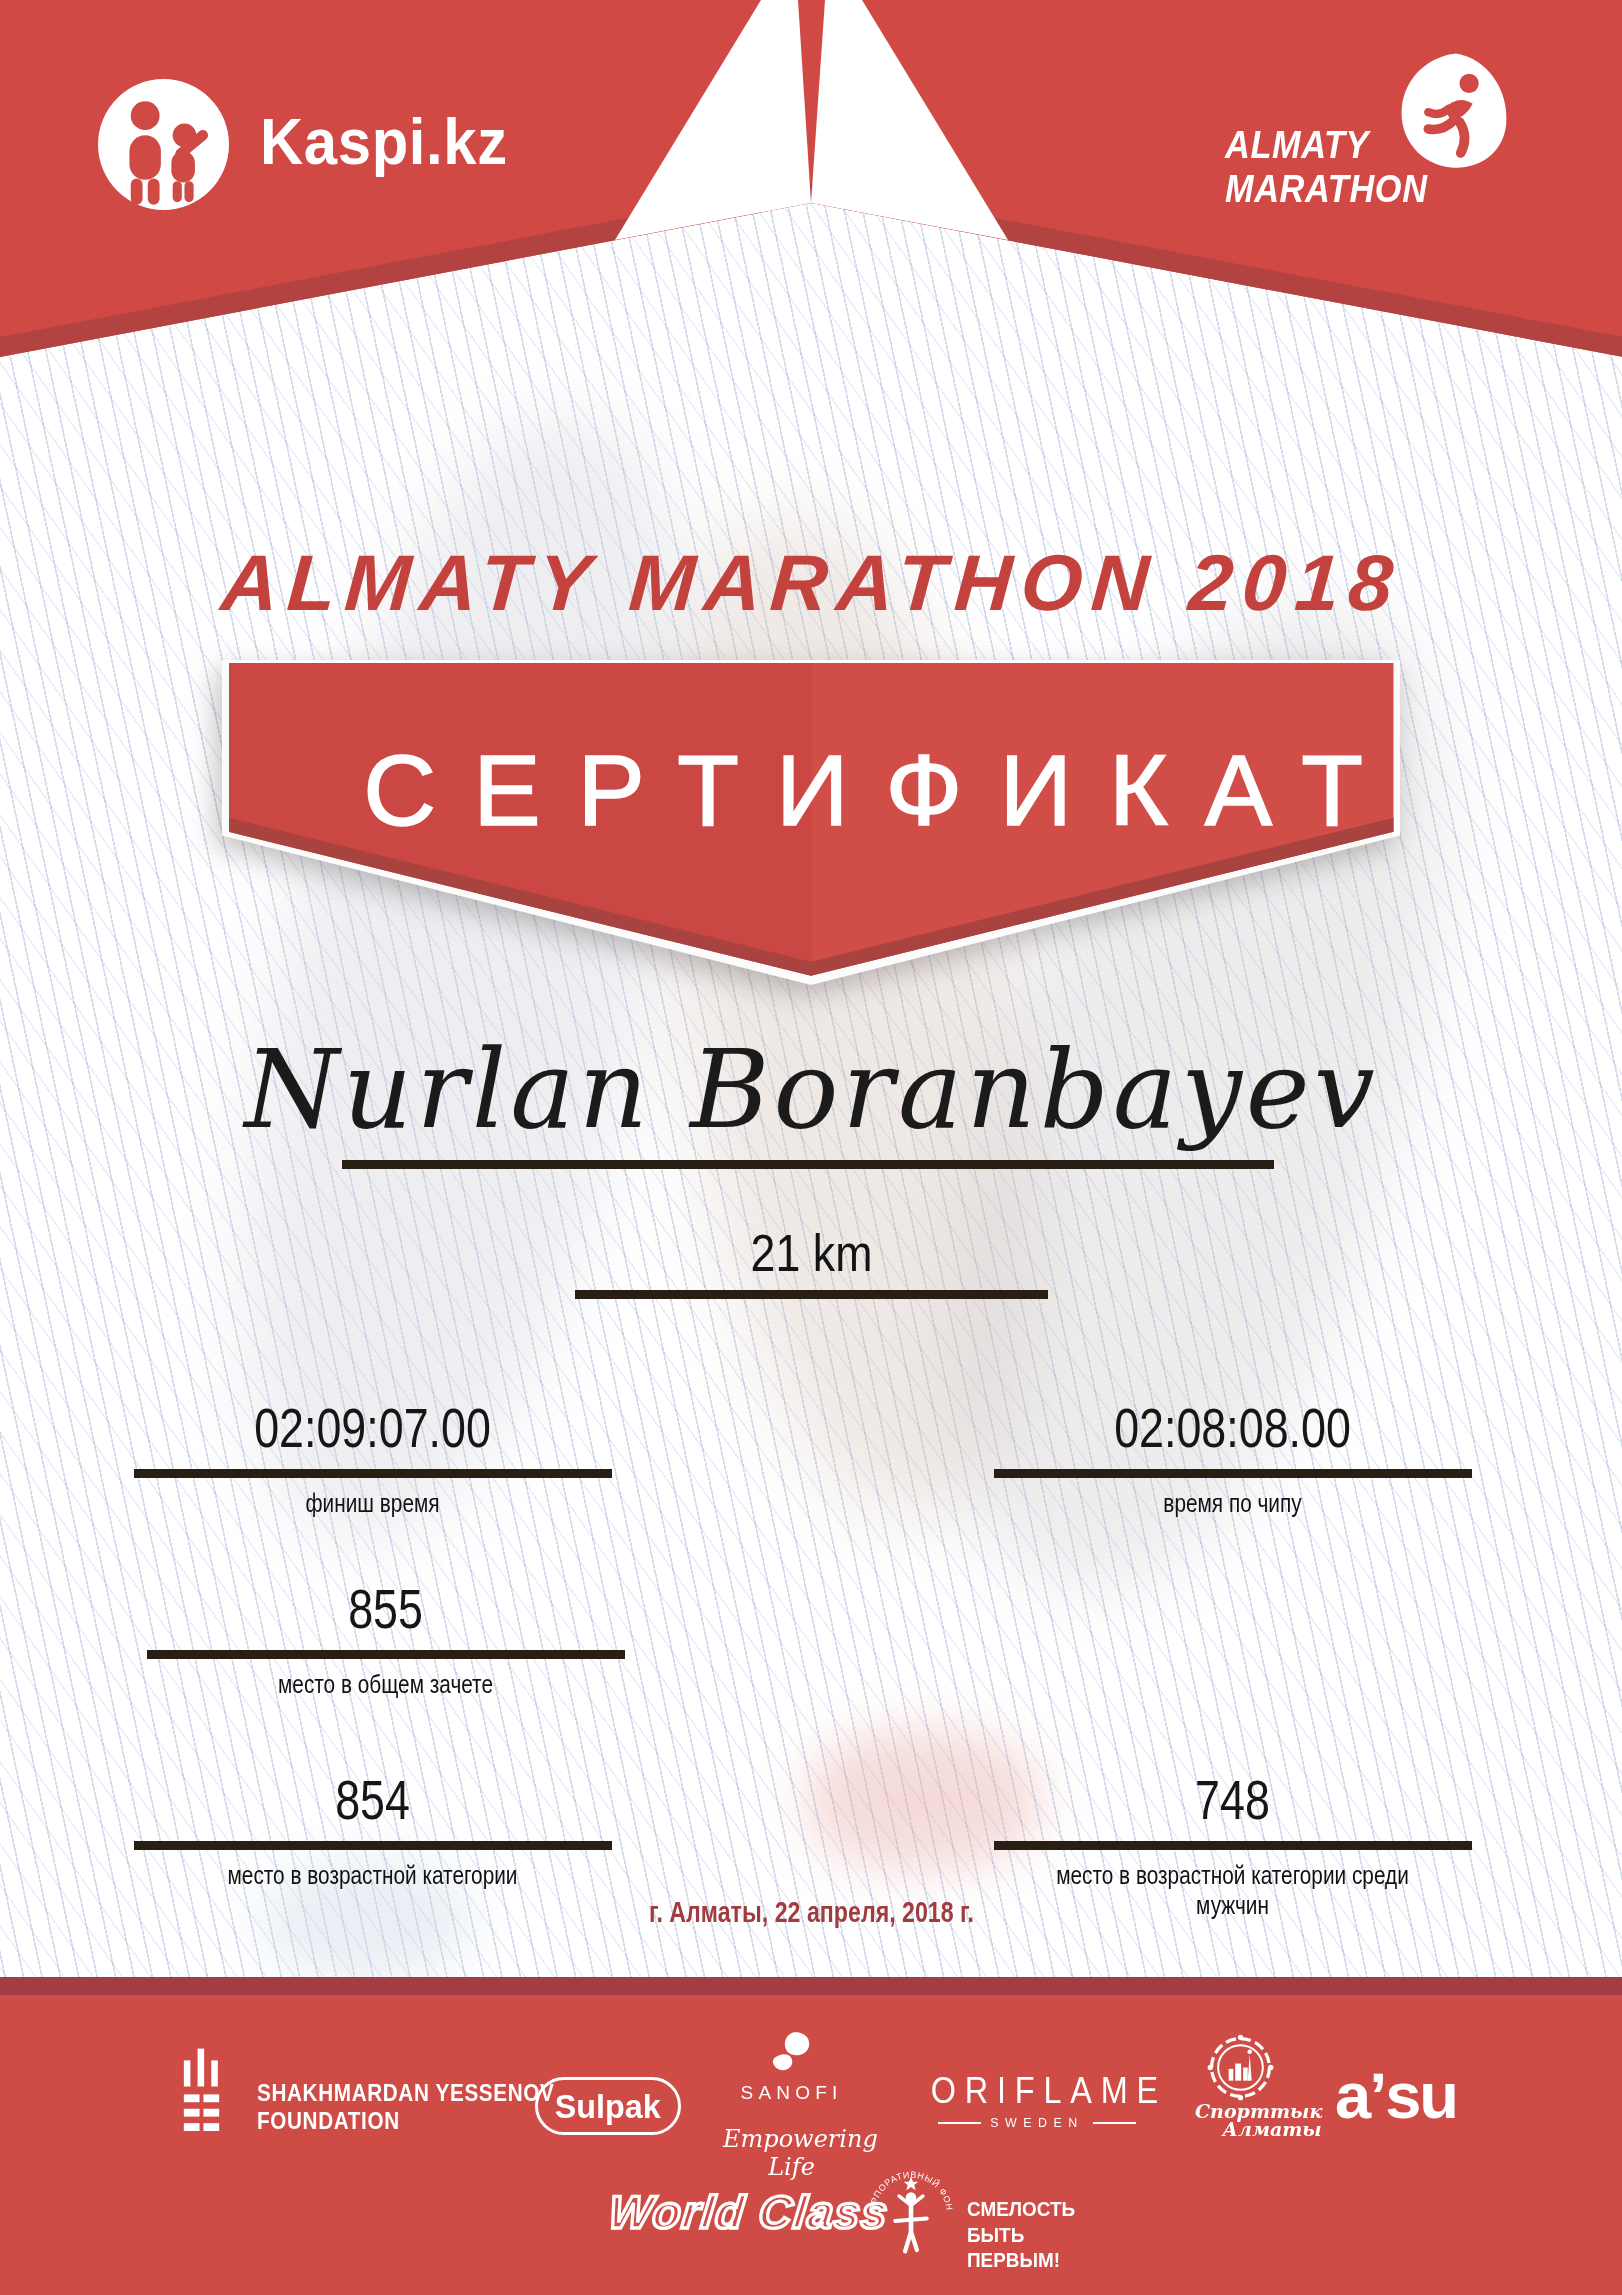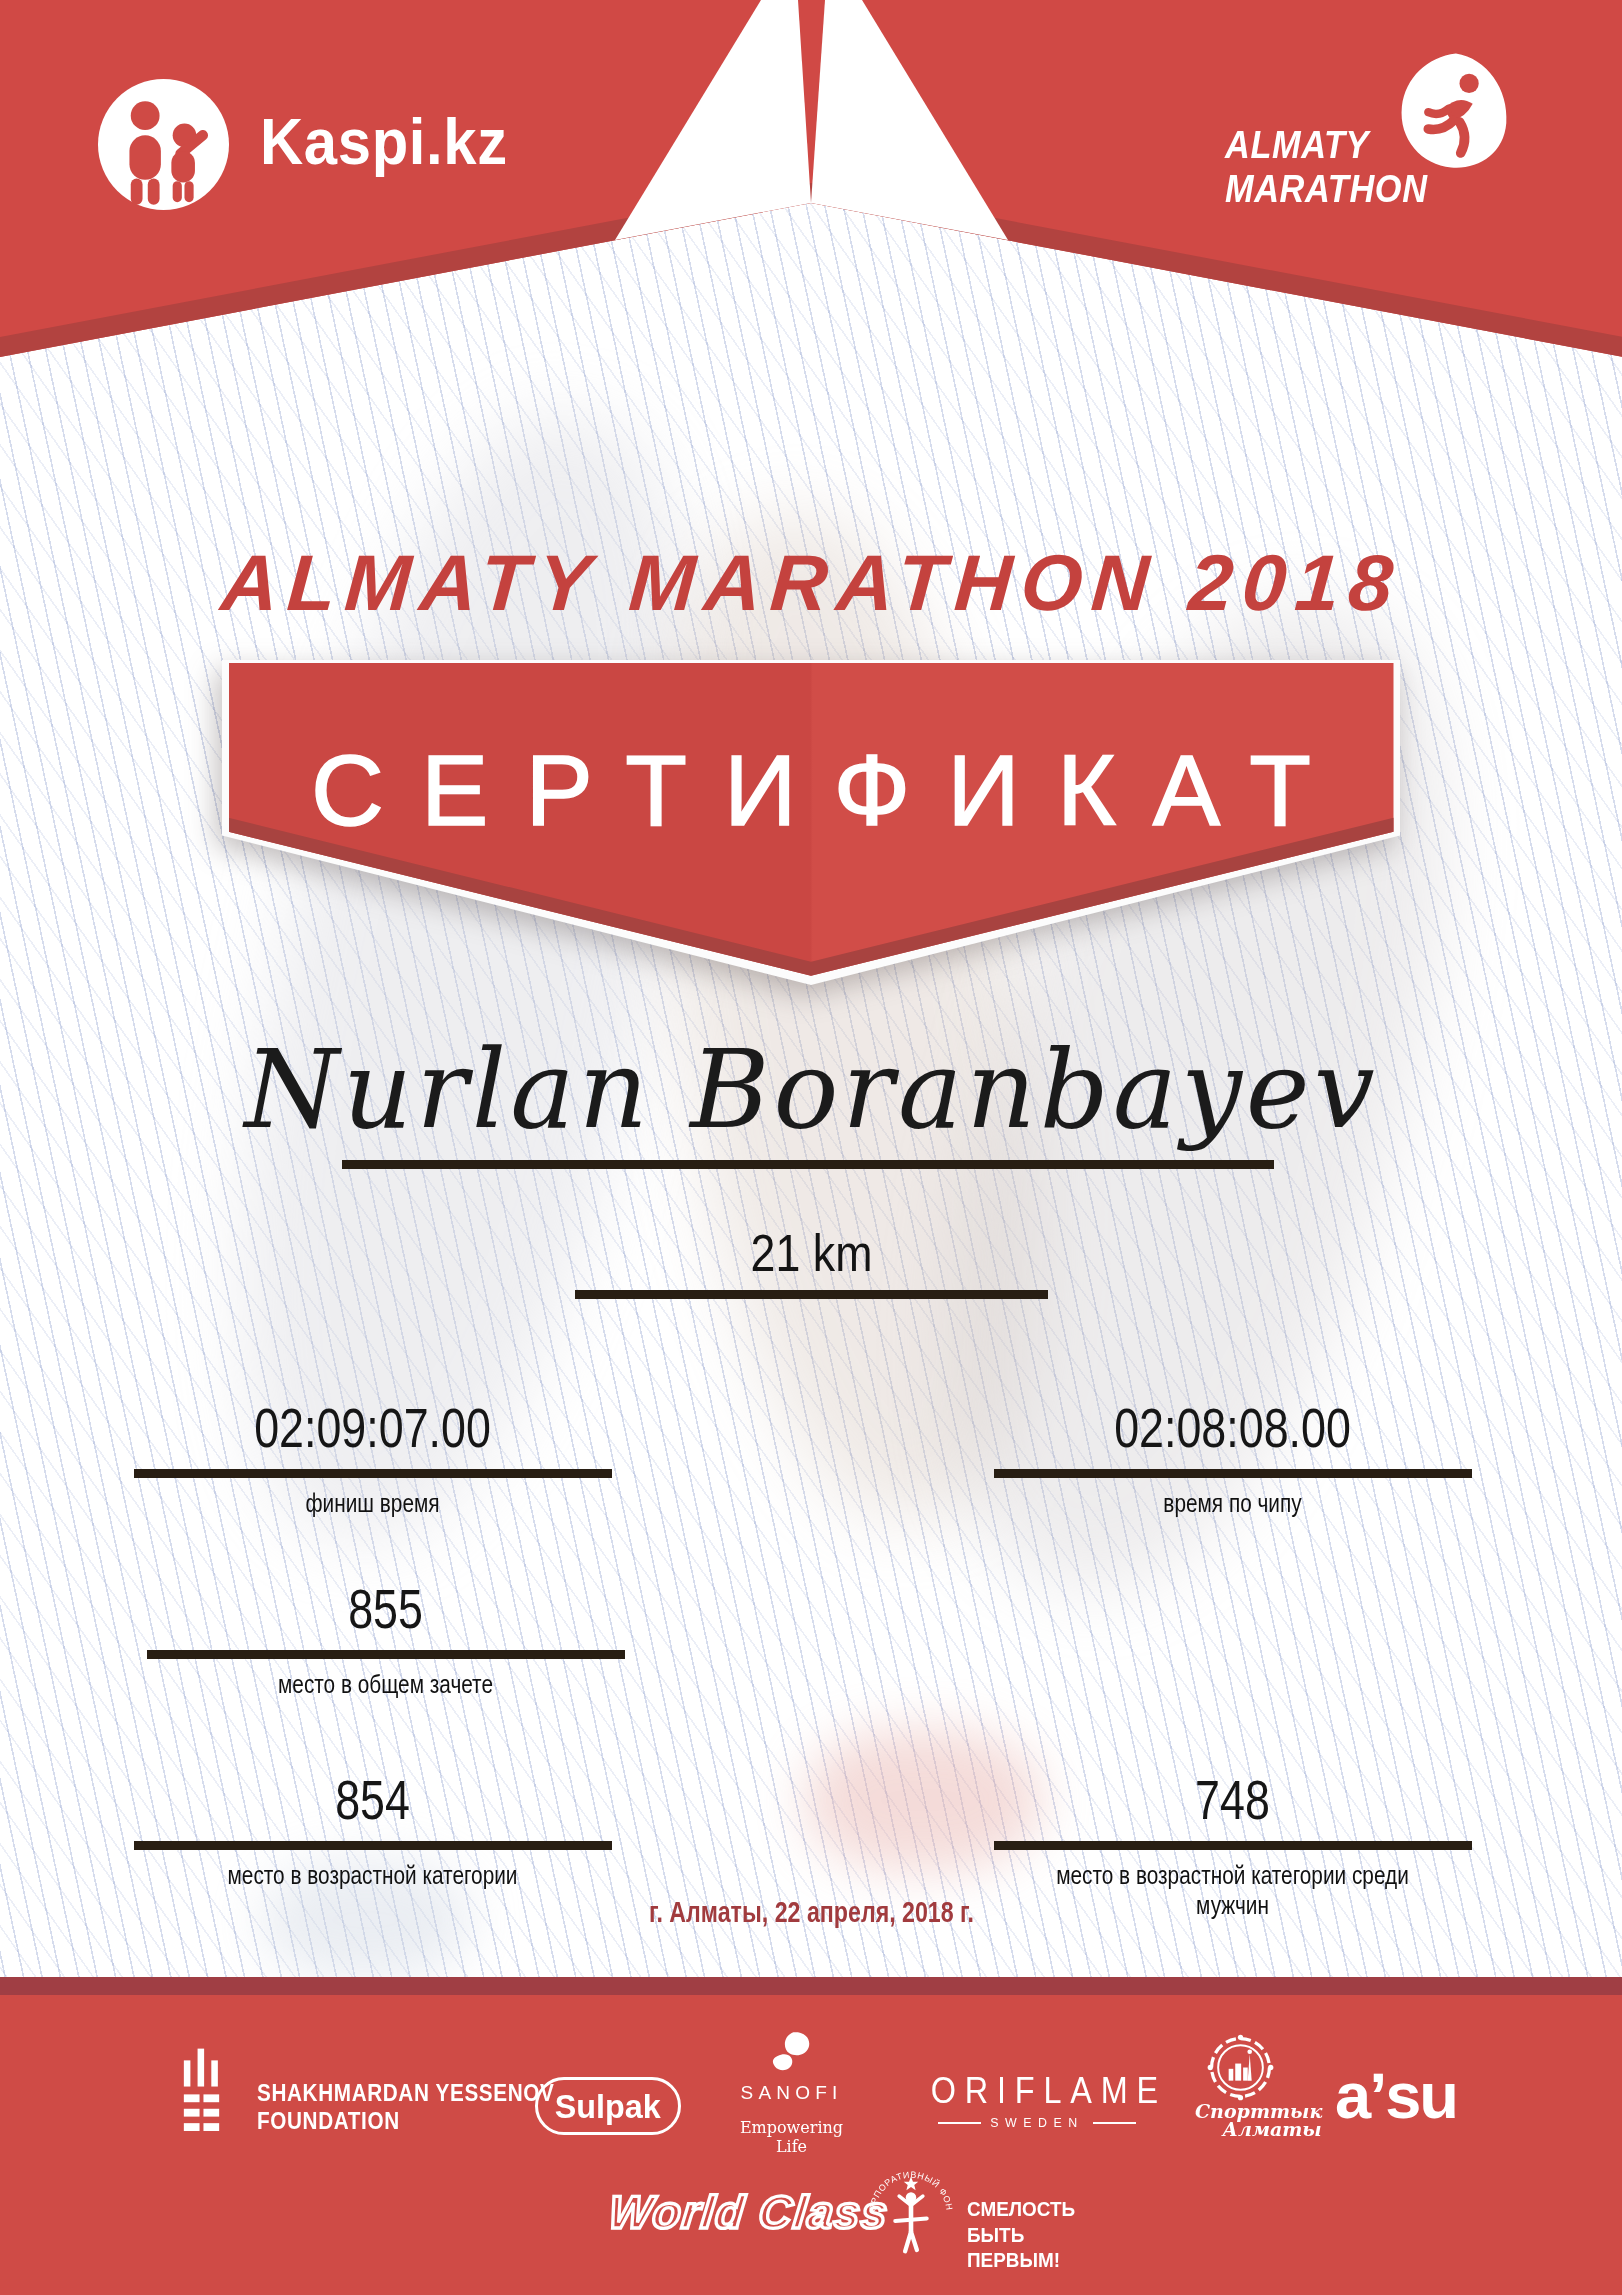--- a/index.html
+++ b/index.html
@@ -42,21 +42,21 @@
   
   .banner-wrap{position:absolute;left:222px;top:660px;width:1178px;height:325px;
     filter:drop-shadow(-5.2px 10.5px 14.4px rgba(70,60,60,.32));}
   .banner-white{position:absolute;inset:0;background:#fcfcfc;
     clip-path:polygon(0 0,100% 0,100% 54%,50% 100%,0 54%);}
   .banner-red{position:absolute;left:6.5px;top:2.6px;right:6.5px;bottom:9.2px;
     background:linear-gradient(90deg,#ca4743 0 49.9%,#d14d48 50.1% 100%);
     clip-path:polygon(0 0,100% 0,100% 54%,50% 100%,0 54%);}
   .banner-edge{position:absolute;left:6.5px;top:2.6px;right:6.5px;bottom:9.2px;background:#a84340;
     clip-path:polygon(0 54%,50% 100%,100% 54%,100% 49.5%,50% 95.5%,0 49.5%);}
-  .banner-heading{position:absolute;left:0;right:0;top:78px;text-align:center;color:#fff;
+  .banner-heading{position:absolute;left:0;right:0;top:78px;text-align:right;color:#fff;
     font-size:101px;font-weight:400;letter-spacing:37px;text-indent:37px;
     -webkit-text-stroke:1.6px #ffffff;line-height:105px;}
   
   .name{position:absolute;left:0;right:0;top:1024px;text-align:center;color:#1b1b1b;
     font-family:"DejaVu Serif",serif;font-style:italic;font-size:108px;line-height:131px;letter-spacing:3.9px;}
   .rule{position:absolute;background:#281e13;height:9.2px;}
   .rule-name{left:342px;width:932px;top:1160px;}
   .distance{position:absolute;left:0;right:0;top:1225px;text-align:center;color:#141414;
     font-size:52px;line-height:56px;transform:scaleX(.86);}
   .rule-dist{left:575px;width:473px;top:1290px;}
@@ -72,21 +72,21 @@
   .footer-strip{position:absolute;left:0;top:1977px;width:1623px;height:18.3px;background:#a03e44;}
   .footer{position:absolute;left:0;top:1995px;width:1623px;height:300px;background:#cf4b46;}
   .sponsor{position:absolute;color:#fff;}
   .yess-text{left:257px;top:2080px;font-weight:700;font-size:23px;line-height:27.5px;letter-spacing:0.7px;
     transform:scaleX(.9);transform-origin:left center;}
   .sulpak-box{left:535px;top:2077px;width:140px;height:52px;border:3.9px solid #fff;border-radius:29px;
     display:flex;align-items:center;justify-content:center;}
   .sulpak-box span{font-size:34px;font-weight:700;letter-spacing:0;transform:scaleX(.95);}
   .sanofi{left:723px;top:2031px;width:137px;text-align:center;}
   .sanofi-name{font-size:19px;letter-spacing:5.2px;margin-top:2.6px;}
-  .sanofi-tag{font-family:"DejaVu Serif",serif;font-size:16px;margin-top:14px;}
+  .sanofi-tag{font-family:"DejaVu Serif",serif;font-style:italic;font-size:24px;margin-top:21px;}
   .oriflame{left:919px;top:2070px;width:236px;text-align:center;}
   .ori-name{font-size:36px;font-weight:400;letter-spacing:9.8px;transform:scaleX(.9);}
   .ori-sub{margin-top:4px;display:flex;align-items:center;justify-content:center;gap:9.2px;}
   .ori-sub .ln{width:43px;height:1.3px;background:#fff;}
   .ori-sub .tx{font-size:12.4px;letter-spacing:6.5px;}
   .sport-text{left:1195px;top:2102px;width:105px;font-family:"DejaVu Serif",serif;
     font-style:italic;font-weight:700;font-size:19px;line-height:18.3px;}
   .sport-text .l2{margin-left:27.5px;}
   .asu{left:1335px;top:2060px;font-size:65px;font-weight:700;letter-spacing:-2px;line-height:72px;}
   .worldclass{left:609px;top:2184px;font-size:46px;font-weight:700;font-style:italic;letter-spacing:1.3px;

